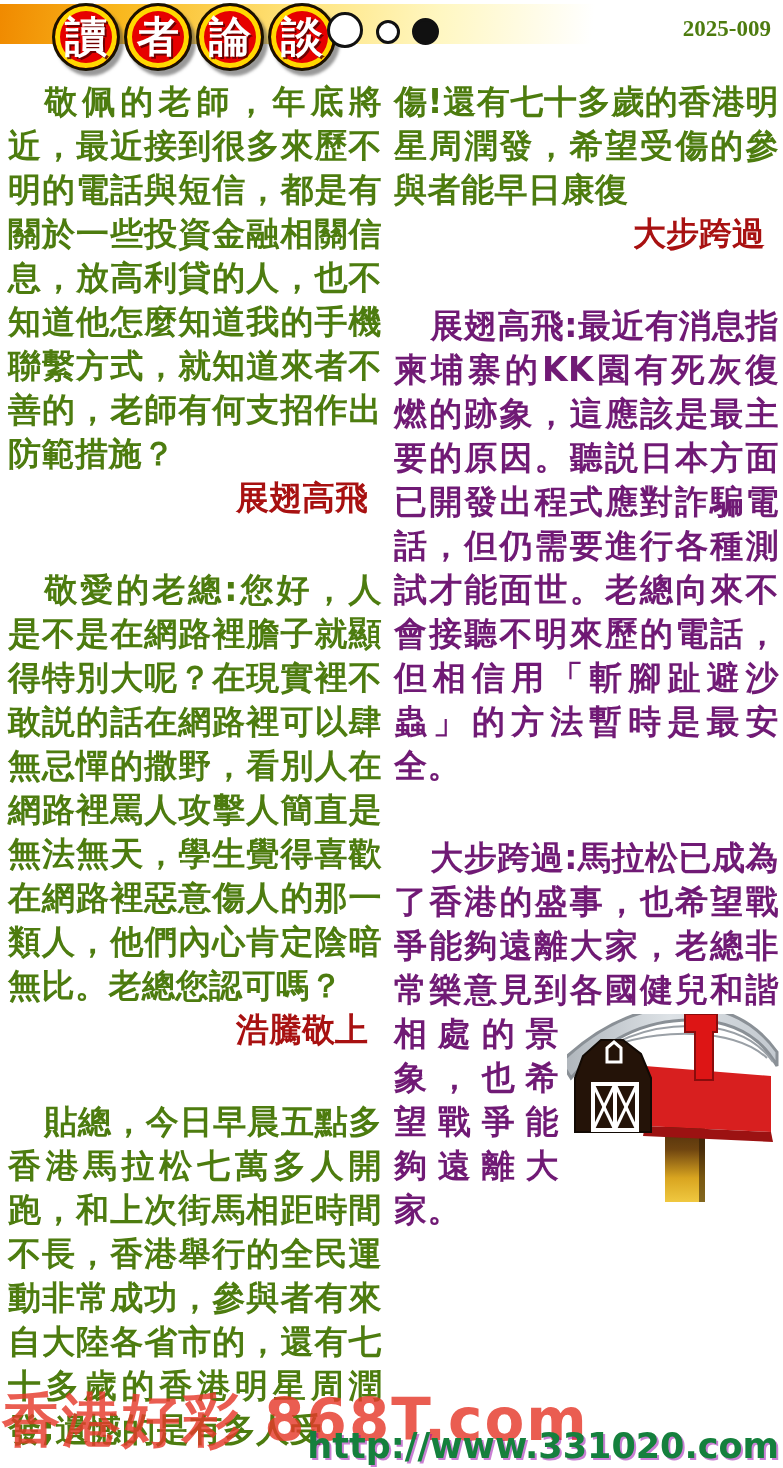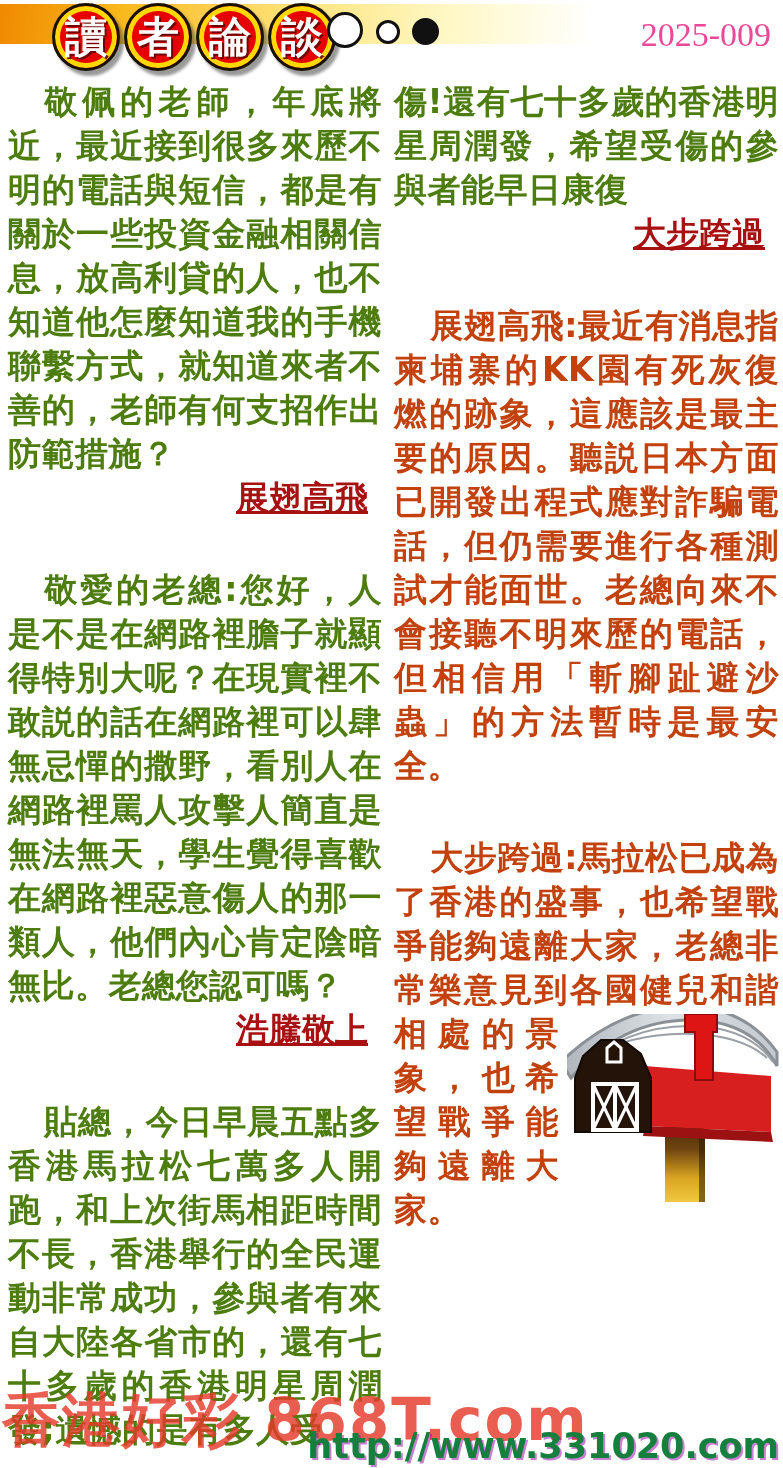--- a/index.html
+++ b/index.html
@@ -22,37 +22,37 @@
   .badge-char{
     color:#ffffff;font-size:42px;font-weight:bold;font-style:normal;line-height:1;
     text-shadow:2px 2px 0 rgba(90,0,0,.85);
   }
   .circle{position:absolute;border-radius:50%;border:3px solid #111;background:#fff;z-index:2;}
   .circle.c1{left:327px;top:12px;width:30px;height:30px;}
   .circle.c2{left:376px;top:20px;width:18px;height:18px;}
   .circle.c3{left:412px;top:18px;width:21px;height:21px;background:#111;}
   .issue{
     position:absolute;right:12px;top:16px;z-index:2;
-    font-family:"Liberation Serif",serif;font-weight:normal;font-size:34px;color:#ec4899;
+    font-family:"Liberation Serif",serif;font-weight:bold;font-size:23px;color:#4d7c0f;
   }
   
   .columns{position:absolute;top:80px;left:8px;width:771px;display:flex;gap:12px;z-index:1;}
   .col{width:374px;}
   .col.right{width:385px;}
   .block{margin-bottom:48px;}
   .block:last-child{margin-bottom:1px;}
   .para{
     font-size:33px;line-height:44px;font-weight:bold;letter-spacing:.5px;
     text-align:justify;color:#4d7c0f;margin:0;
   }
-  .para.black{color:#c2410c;}
+  .para.black{color:#701a75;}
   .indent{text-indent:1.1em;}
   .sig{
     font-size:33px;line-height:44px;font-weight:bold;color:#a81111;
-    text-align:right;padding-right:14px;text-decoration:underline;
+    text-align:right;padding-right:14px;
   }
   
   .mailbox-float{float:right;width:212px;height:188px;margin:2px 0 0 8px;shape-margin:6px;}
   .mailbox-float svg{display:block;width:212px;height:188px;}
   
   .watermark{
     position:absolute;left:2px;bottom:8px;z-index:4;white-space:nowrap;
     font-size:58px;font-weight:bold;letter-spacing:2px;color:rgba(229,57,43,.82);
   }
   .site-url{

